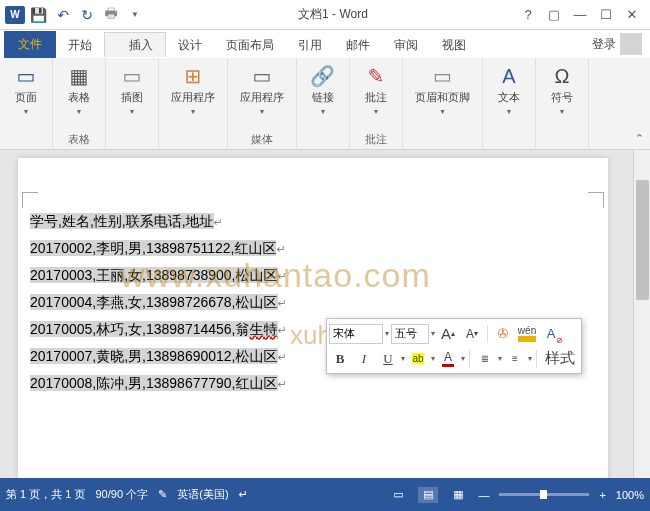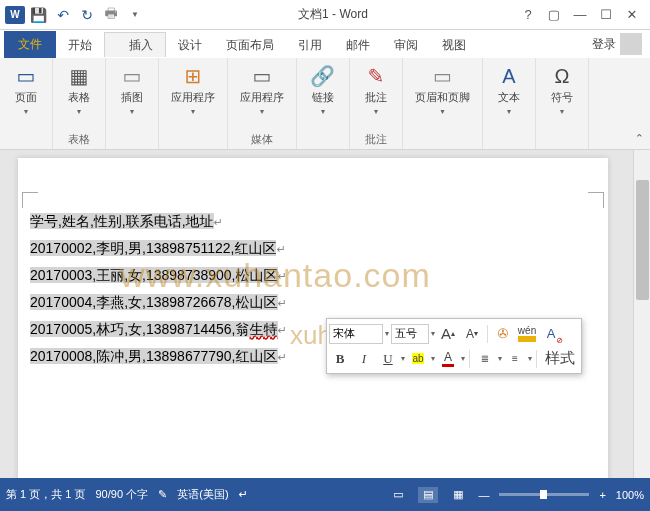--- a/index.html
+++ b/index.html
@@ -200,20 +200,21 @@
 <div class="doc-area">
   <div class="page">
     <div class="corner tl"></div>
     <div class="corner tr"></div>
     <div id="doc-content">
         <div class="doc-line"><span class="sel">学号,姓名,性别,联系电话,地址</span><span class="para-mark">↵</span></div>
         <div class="doc-line"><span class="sel">20170002,李明,男,13898751122,红山区</span><span class="para-mark">↵</span></div>
         <div class="doc-line"><span class="sel">20170003,王丽,女,13898738900,松山区</span><span class="para-mark">↵</span></div>
         <div class="doc-line"><span class="sel">20170004,李燕,女,13898726678,松山区</span><span class="para-mark">↵</span></div>
         <div class="doc-line"><span class="sel">20170005,林巧,女,13898714456,翁</span><span class="sel typo">生特</span><span class="para-mark">↵</span></div>
+        <div class="doc-line"><span class="sel">20170007,黄晓,男,13898690012,松山区</span><span class="para-mark">↵</span></div>
         <div class="doc-line"><span class="sel">20170008,陈冲,男,13898677790,红山区</span><span class="para-mark">↵</span></div>
       </div>
   </div>
   <div class="scrollbar-v">
     <div class="sb-thumb"></div>
   </div>
 </div>
 
 <div class="watermark wm1">www.xuhantao.com</div>
 <div class="watermark wm2">xuhantao.com</div>

